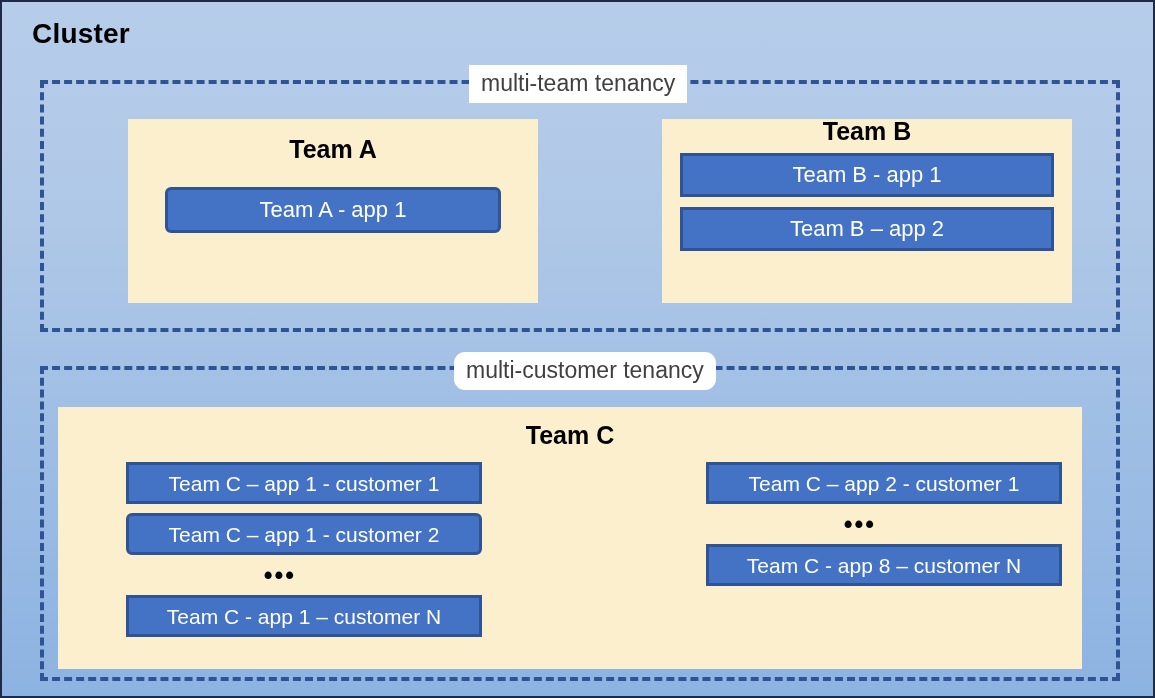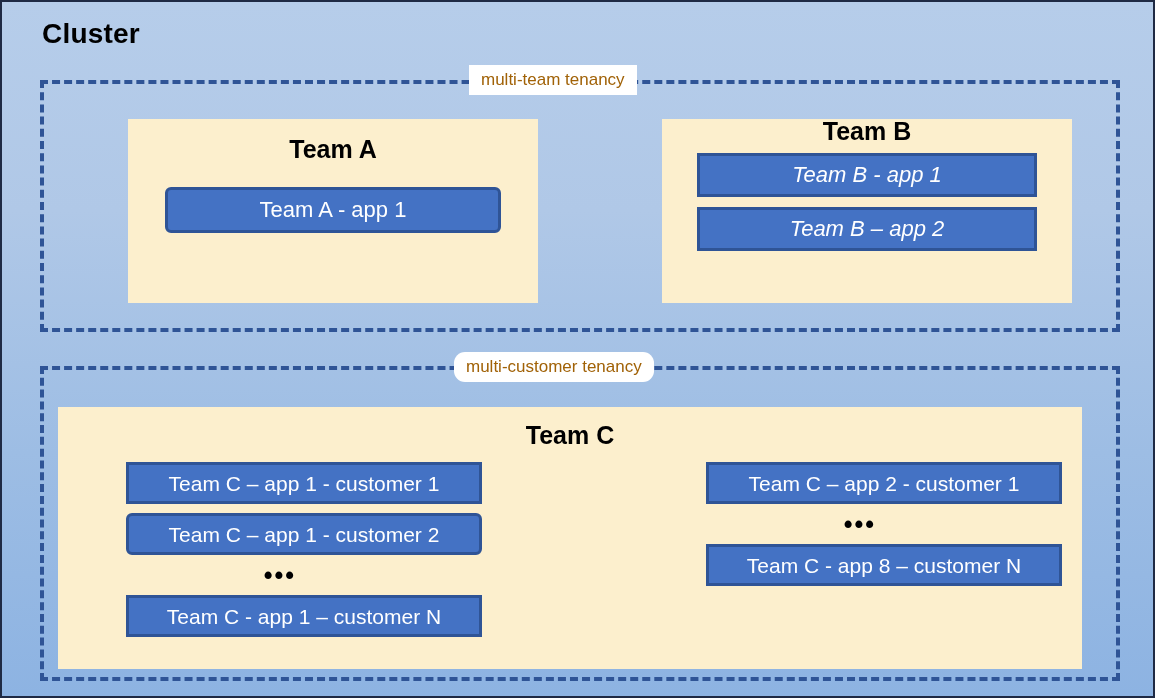--- a/index.html
+++ b/index.html
@@ -20,21 +20,21 @@
     height: 698px;
     box-sizing: border-box;
     border: 2px solid #1f2a44;
     background: linear-gradient(to bottom, #b6cdea 0%, #b0c8e7 30%, #9dbde4 65%, #8db3e2 100%);
     overflow: hidden;
   }
 
   
   .cluster-title {
     position: absolute;
-    left: 40px;
+    left: 30px;
     top: 18px;
     font-size: 28px;
     font-weight: bold;
     color: #000000;
     letter-spacing: 0.2px;
     line-height: 1;
   }
 
   
   .tenancy-group {
@@ -52,22 +52,22 @@
     left: 38px;
     top: 364px;
     width: 1080px;
     height: 315px;
   }
 
   
   .tenancy-label {
     position: absolute;
     background: #ffffff;
-    color: #a16207;
-    font-size: 17px;
+    color: #404040;
+    font-size: 23px;
     line-height: 1.25;
     padding: 4px 12px 5px 12px;
     white-space: nowrap;
     z-index: 5;
   }
   .tenancy-label.team-label {
     left: 467px;
     top: 63px;
   }
   .tenancy-label.customer-label {
@@ -133,22 +133,21 @@
     margin: 0 auto;
     padding-top: 25px;
     width: 336px;
   }
   .team-a .app-chip { height: 46px; border-radius: 6px; }
 
   
   .team-b .app-list {
     margin: 0 auto;
     padding-top: 9px;
-    width: 340px;
-    font-style: italic;
+    width: 374px;
   }
   .team-b .app-chip { height: 44px; }
   .team-b .app-chip + .app-chip { margin-top: 10px; }
 
   
   .team-c .columns {
     display: flex;
     justify-content: space-between;
     padding: 14px 20px 0 20px;
     box-sizing: border-box;

